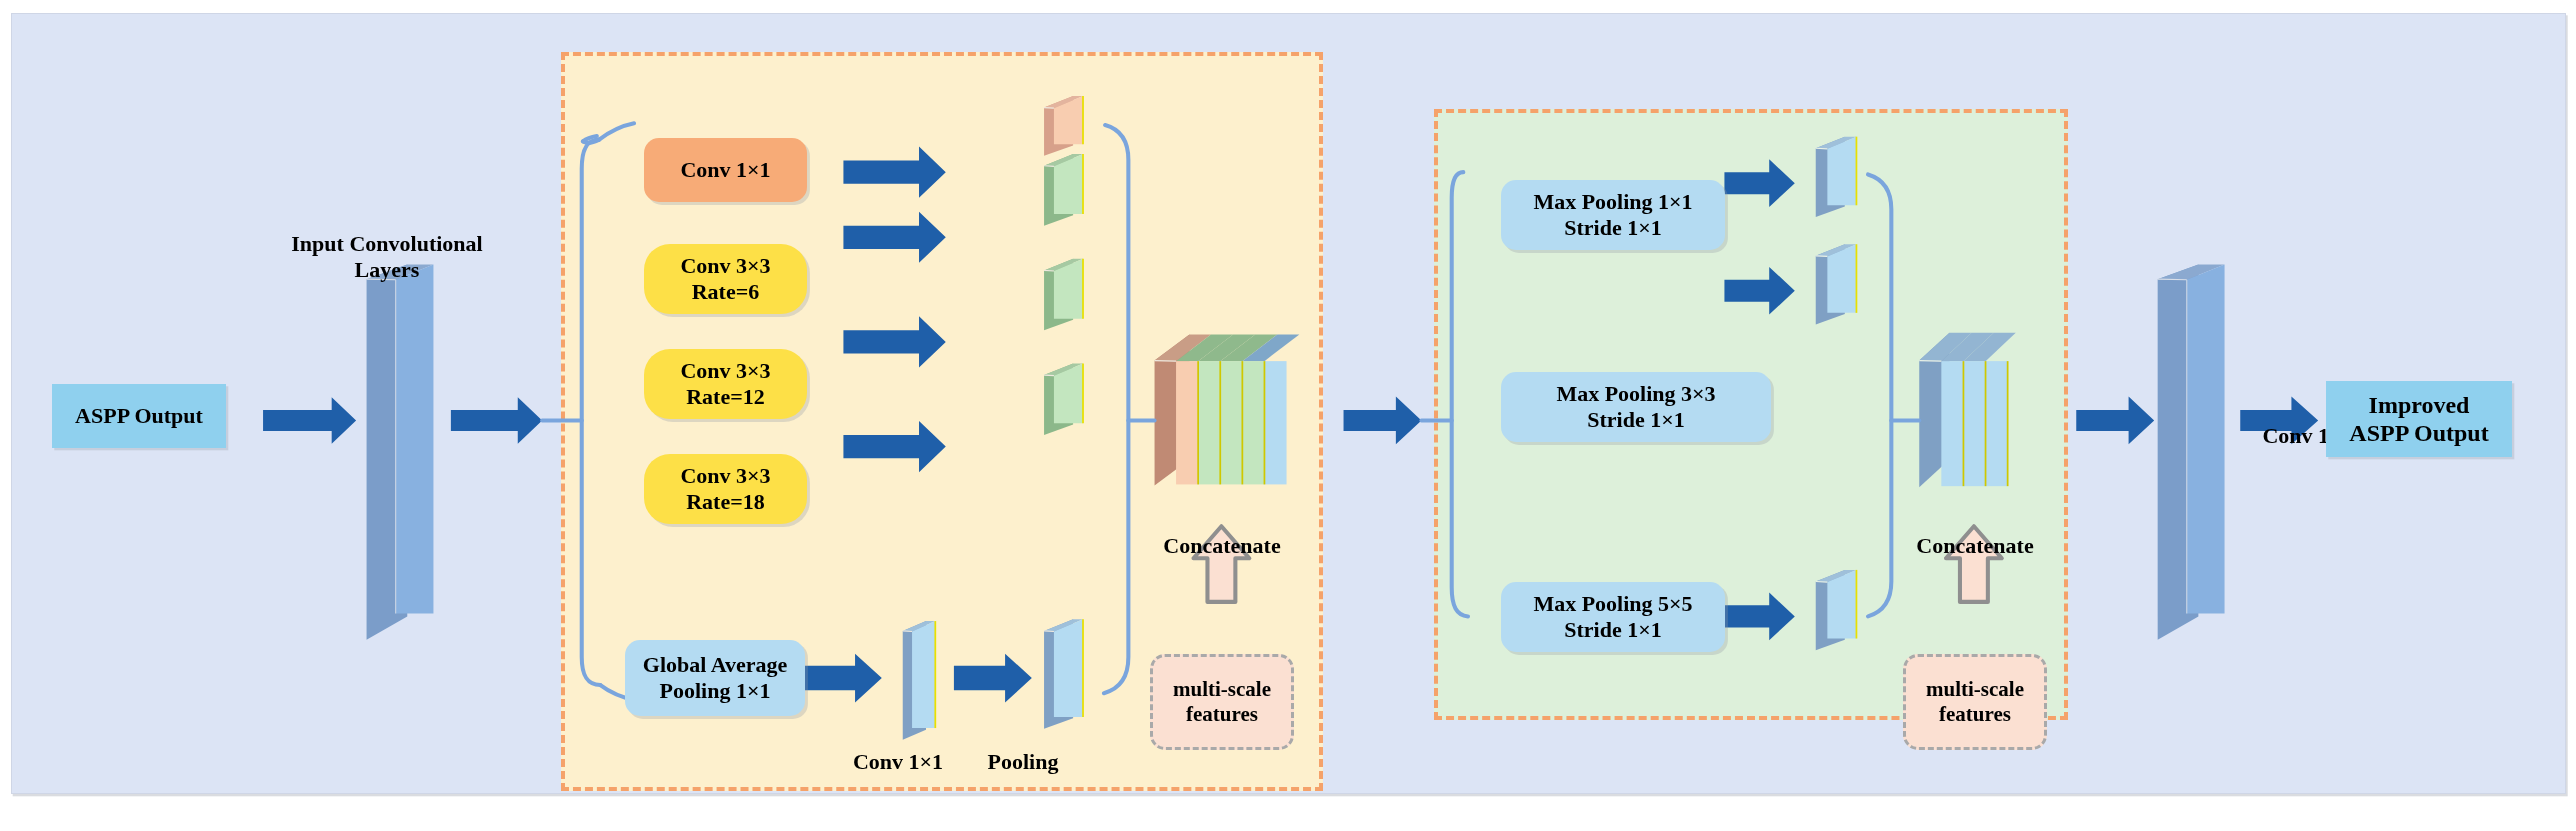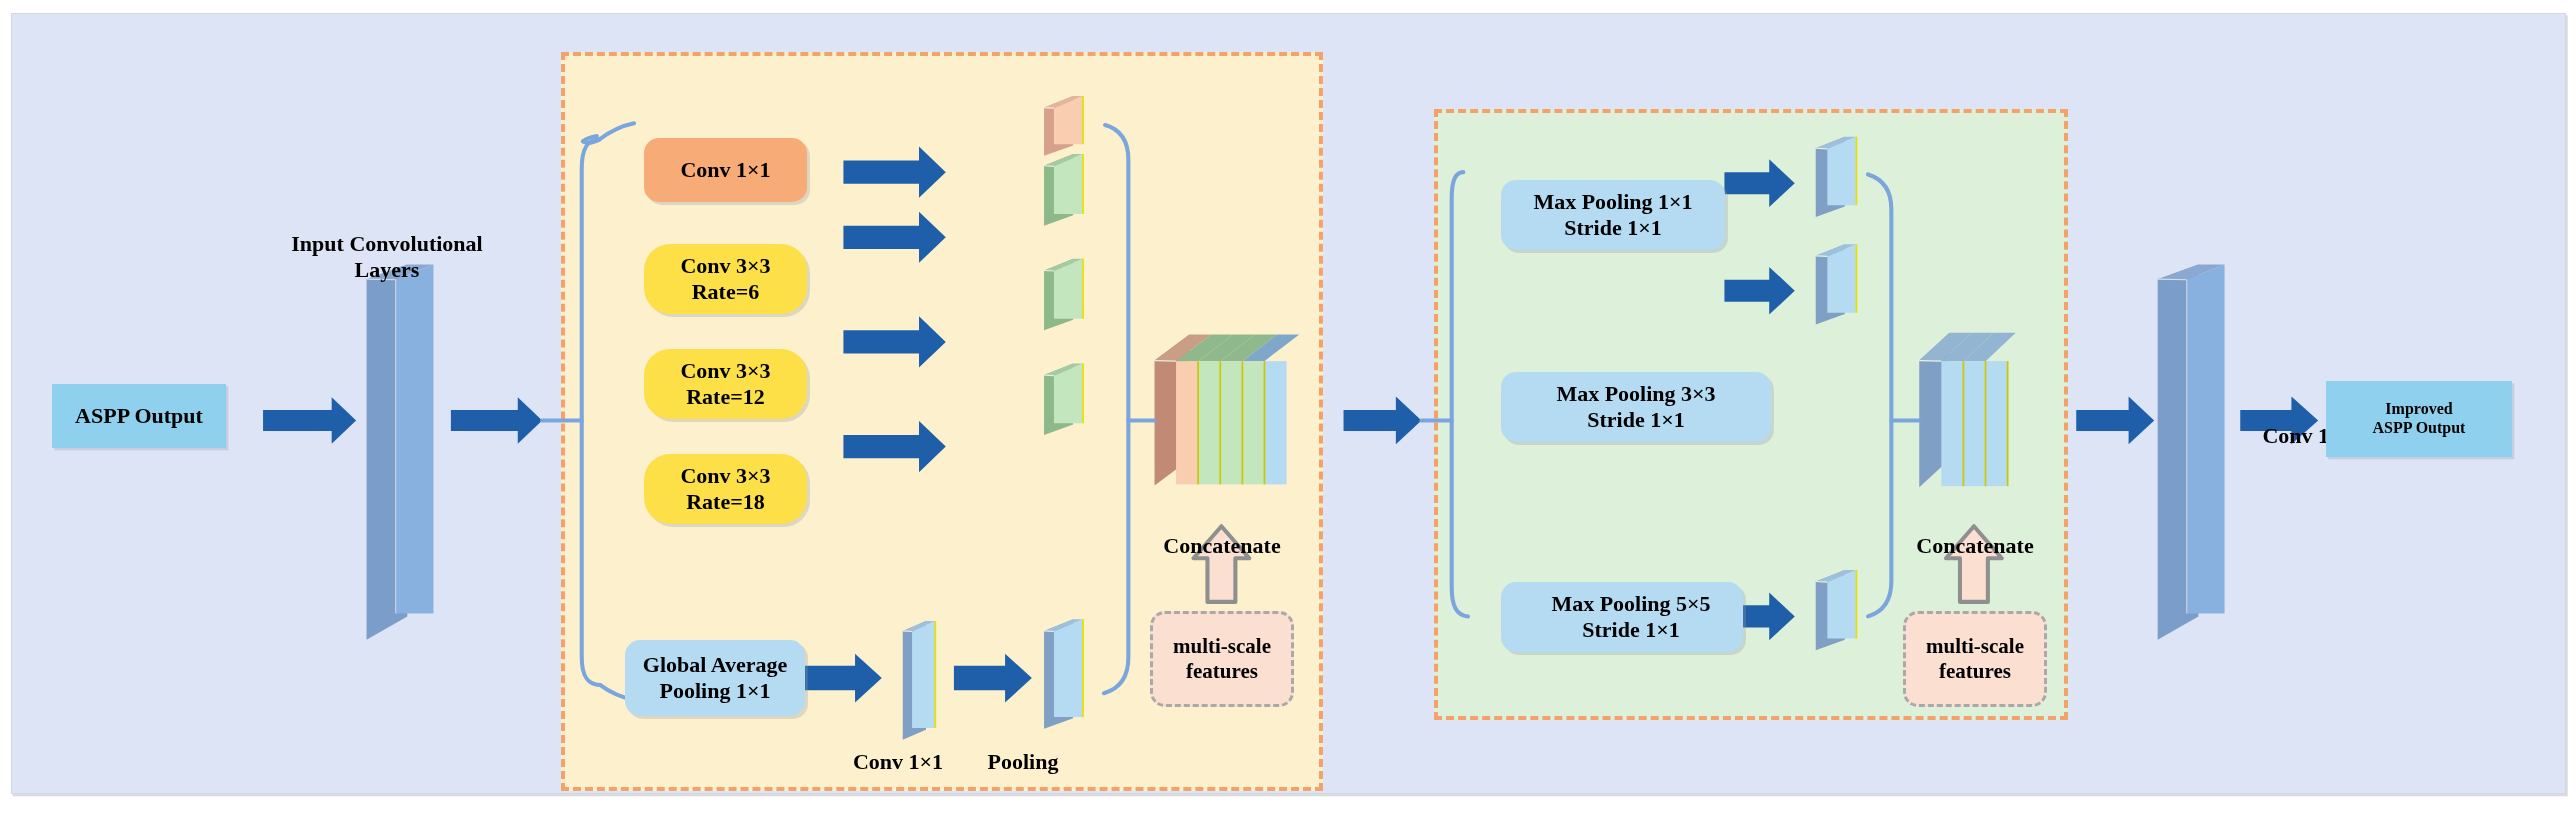--- a/index.html
+++ b/index.html
@@ -74,20 +74,21 @@
   
   .callout{
     position:absolute;
     background:#fbe0d2;
     border:3.5px dashed #a9a9a9;
     border-radius:15px;
     display:flex;align-items:center;justify-content:center;
     text-align:center;
     font-weight:700;color:#000;line-height:1.2;
     box-sizing:border-box;
+    margin-top:43px;
   }
 
   svg.lay{position:absolute;left:0;top:0;width:2576px;height:831px;overflow:visible;pointer-events:none;}
 </style>
 </head>
 <body>
 
 <div id="canvas">
   <div class="plate"></div>
 
@@ -316,33 +317,33 @@
   <div class="op op-blue" style="left:1501px;top:180px;width:224px;height:70px;font-size:22px;">
     <span style="white-space:pre-line;">Max Pooling 1×1
 Stride 1×1</span>
   </div>
 
   <div class="op op-blue" style="left:1501px;top:372px;width:270px;height:70px;font-size:22px;">
     <span style="white-space:pre-line;">Max Pooling 3×3
 Stride 1×1</span>
   </div>
 
-  <div class="op op-blue" style="left:1501px;top:582px;width:224px;height:70px;font-size:22px;padding-left:18px;">
+  <div class="op op-blue" style="left:1501px;top:582px;width:224px;height:70px;font-size:22px;">
     <span style="white-space:pre-line;">Max Pooling 5×5
 Stride 1×1</span>
   </div>
 
   <div class="lbl" style="left:1876px;top:491px;width:198px;font-size:22px;">Concatenate</div>
 
   <div class="callout" style="left:1903px;top:611px;width:144px;height:96px;font-size:21px;">
     <span style="white-space:pre-line;">multi-scale
 features</span>
   </div>
 
   <div class="lbl" style="left:2232px;top:381px;width:151px;font-size:22px;">Conv 1×1</div>
 
-  <div class="term-box" style="left:2326px;top:381px;width:186px;height:76px;font-size:16px;">
+  <div class="term-box" style="left:2326px;top:381px;width:186px;height:76px;font-size:24px;">
     <span style="white-space:pre-line;">Improved
 ASPP Output</span>
   </div>
 
 </div>
 
 
 </body></html>

